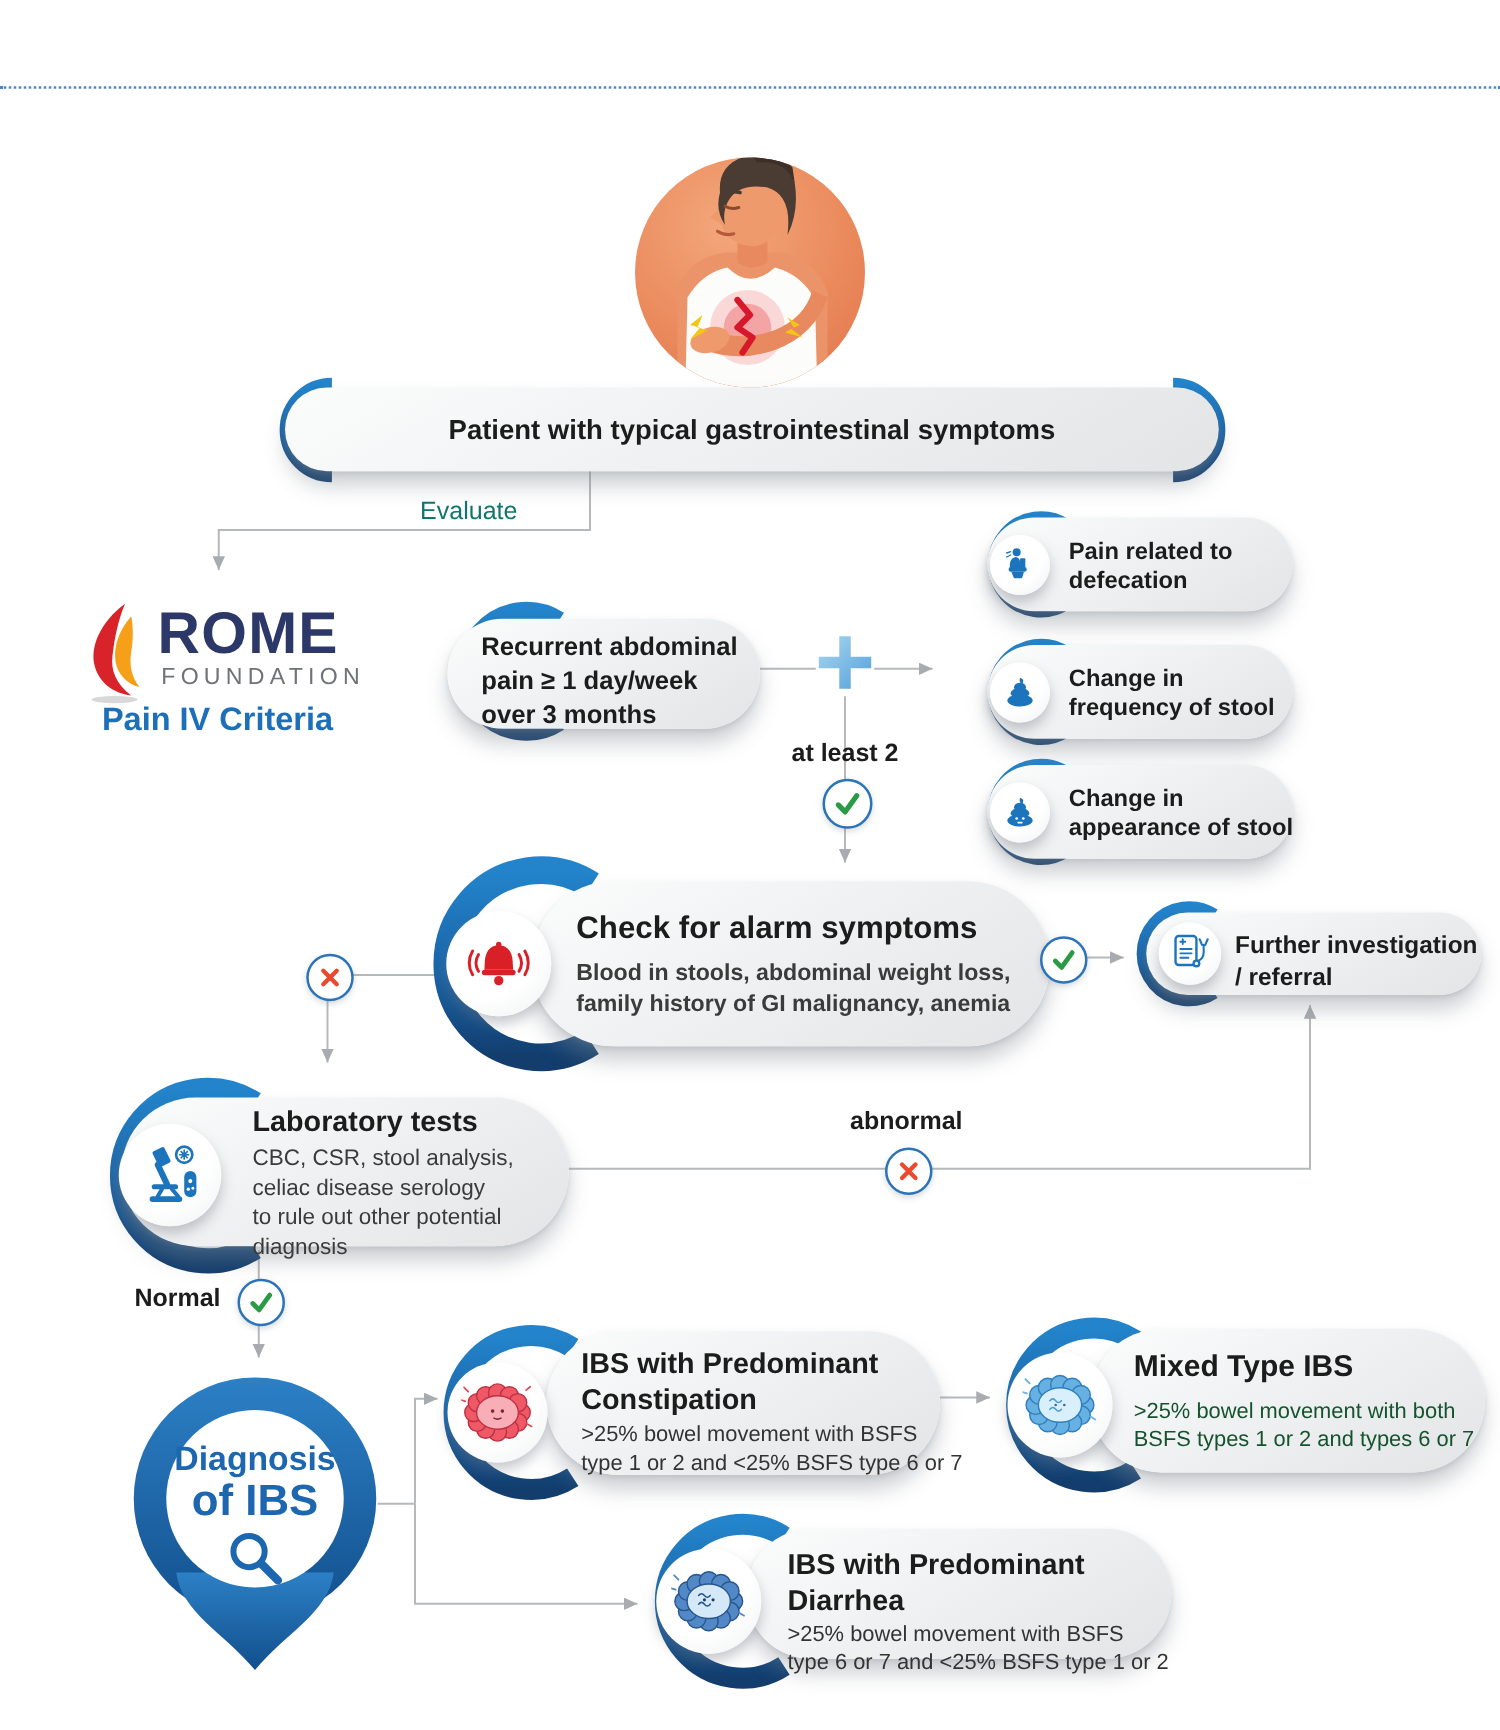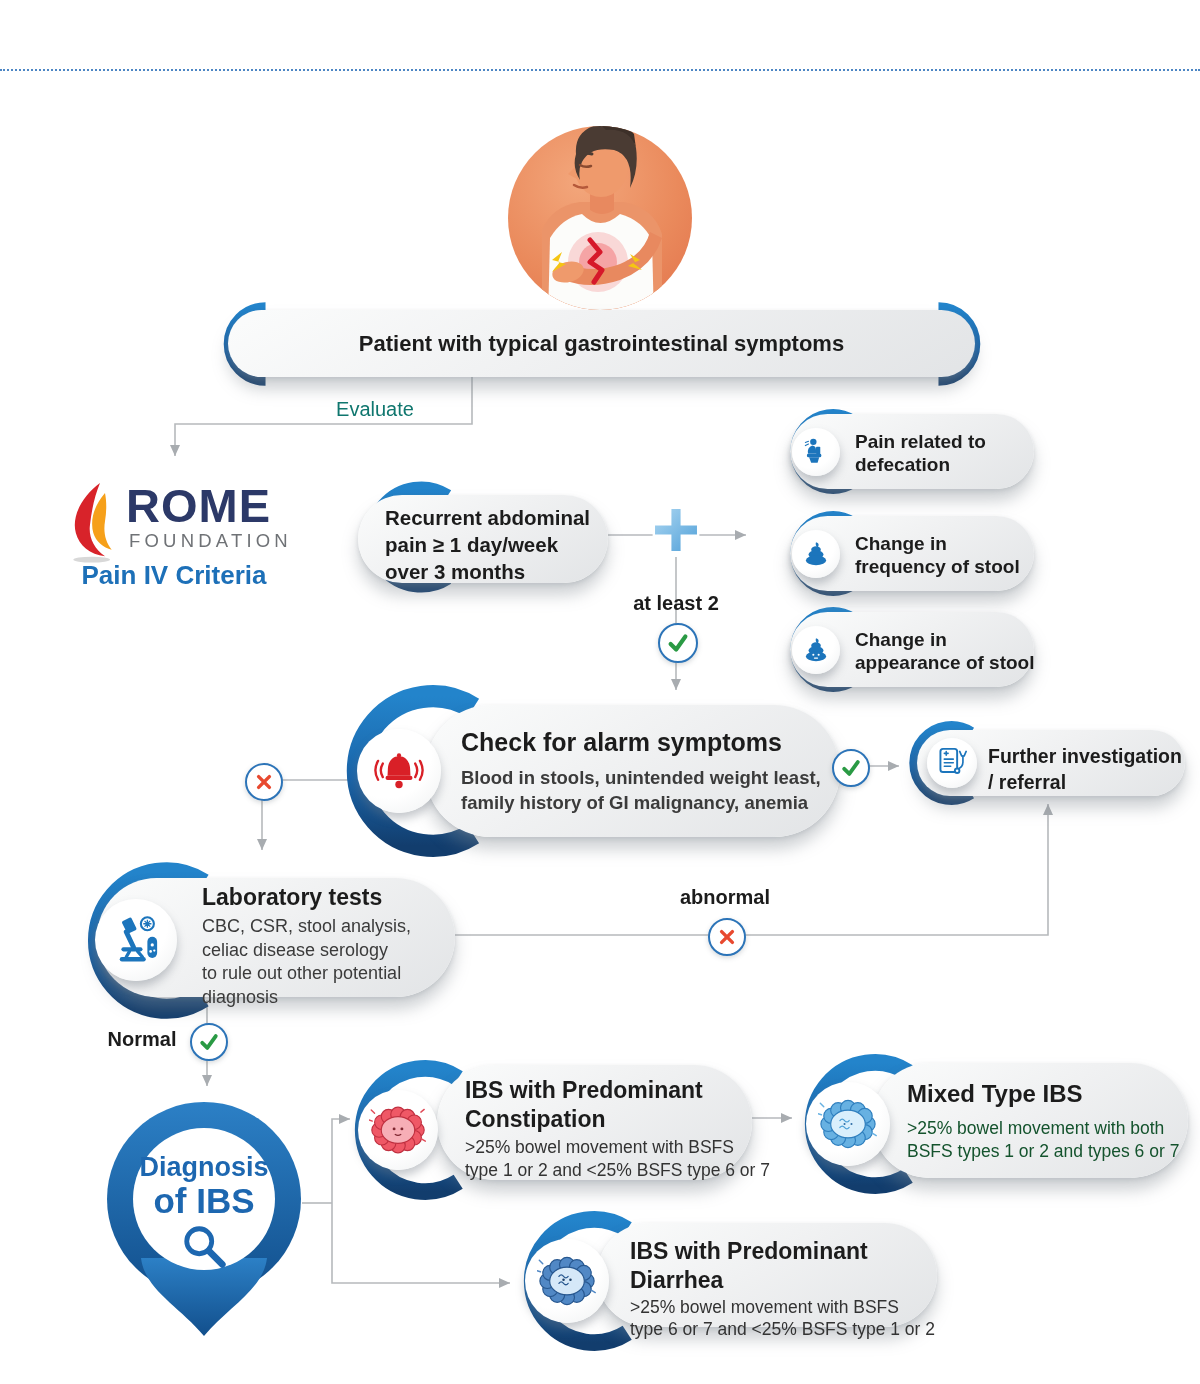--- a/index.html
+++ b/index.html
@@ -278,21 +278,21 @@
       <g stroke="#d92027" stroke-width="3.5" fill="none" stroke-linecap="round">
         <path d="M12 19 Q6 29 12 39"></path>
           <path d="M5 15 Q-3 29 5 43"></path>
         <path d="M60 19 Q66 29 60 39"></path>
           <path d="M67 15 Q75 29 67 43"></path>
       </g>
     </svg>
   </div>
   <div class="txt b" style="left:461px;top:728px;font-size:25px;">Check for alarm symptoms</div>
   <div class="txt b sub" style="left:461px;top:765px;font-size:18.5px;line-height:25px;">
-    <div>Blood in stools, unintended weight least,</div>
+    <div>Blood in stools, abdominal weight loss,</div>
     <div>family history of GI malignancy, anemia</div>
   </div>
 
   <div class="badge" style="left:245px;top:763px;width:34px;height:34px;">
     <svg width="20" height="20" viewBox="0 0 26 26">
         <path d="M6 6 L20 20 M20 6 L6 20" stroke="#e8492f" stroke-width="4.5" stroke-linecap="round"></path>
       </svg>
   </div>
 
   <div class="badge" style="left:832px;top:749px;width:34px;height:34px;">

